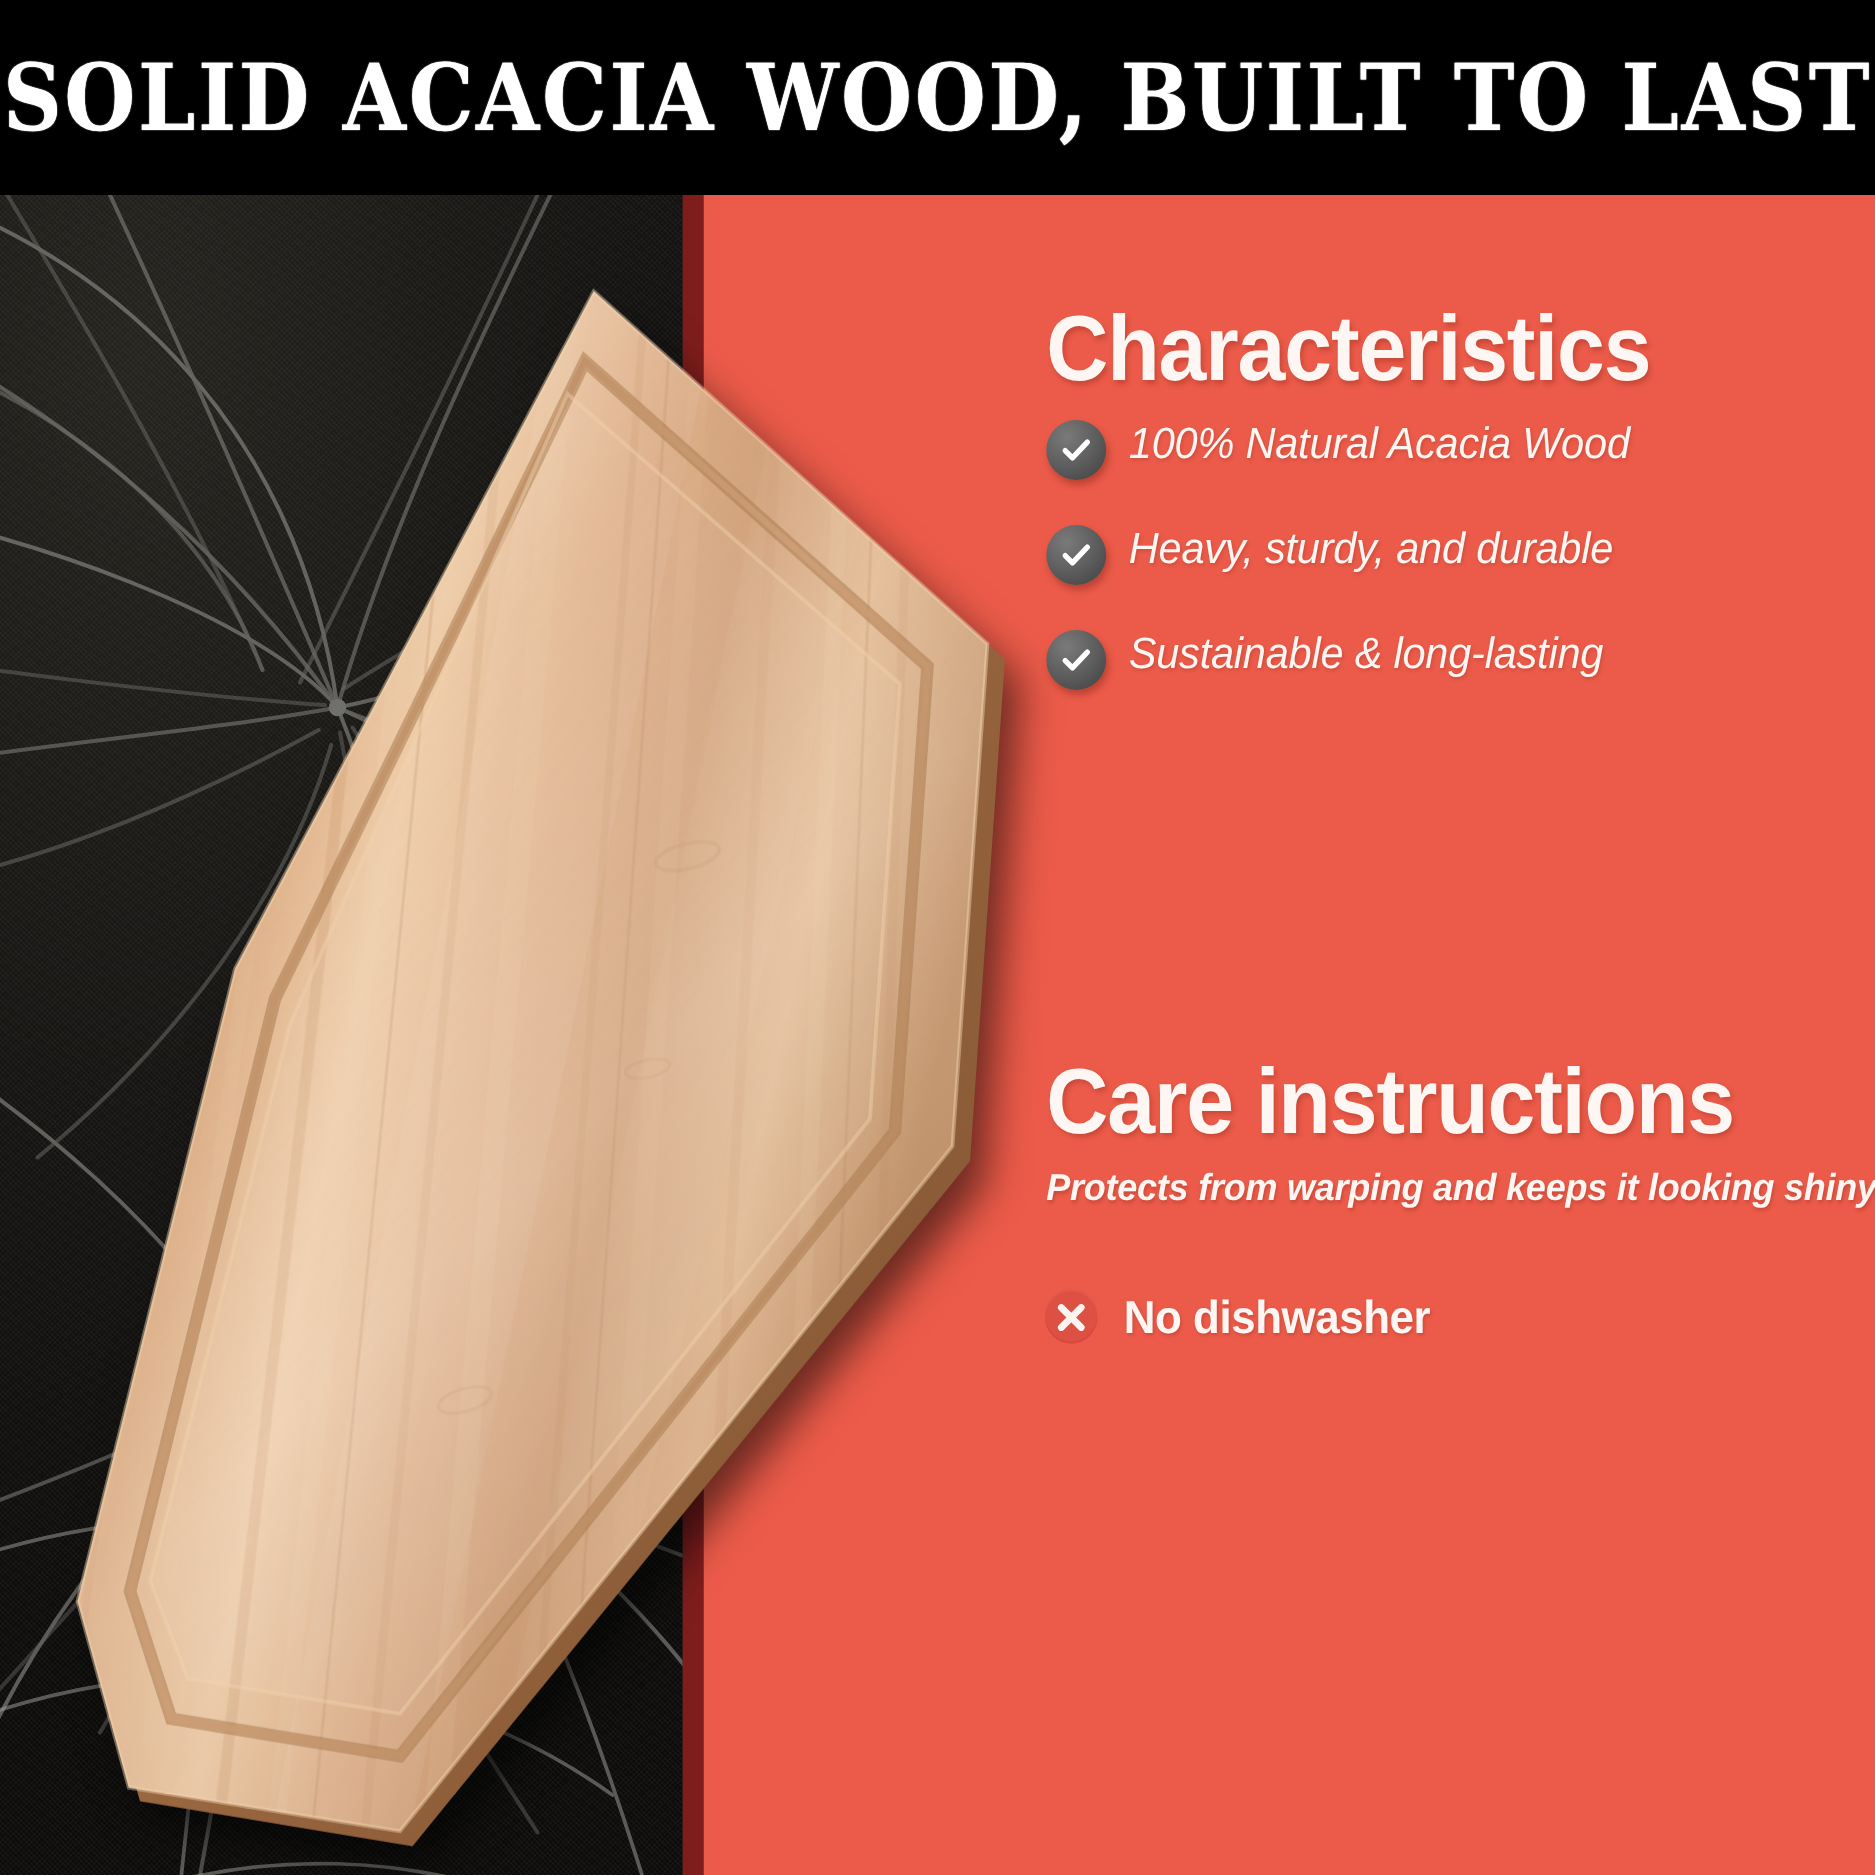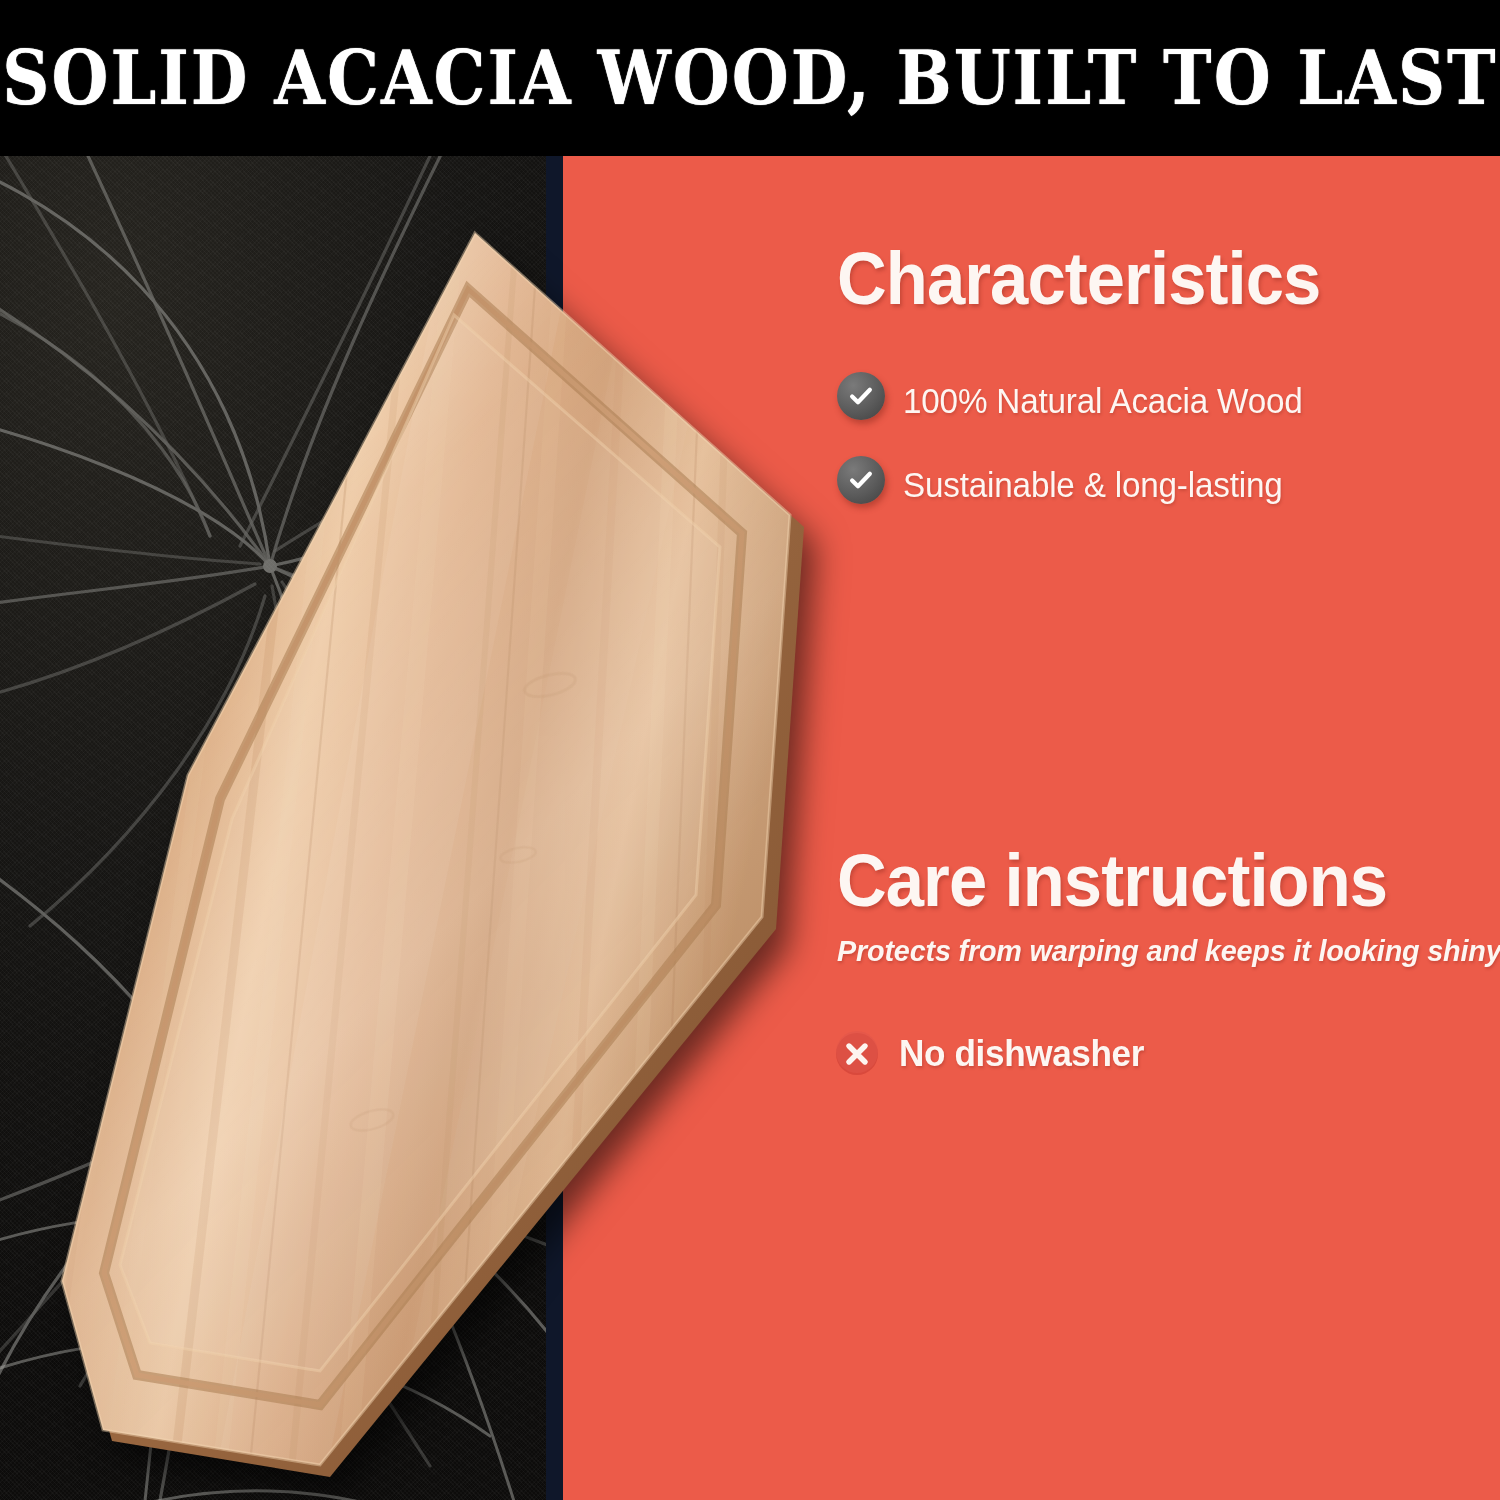--- a/index.html
+++ b/index.html
@@ -1,21 +1,21 @@
 <!DOCTYPE html>
 <html><head>
 <meta charset="utf-8">
 <style>
   html,body{margin:0;padding:0;}
   body{
     width:1500px;height:1500px;overflow:hidden;
     font-family:"Liberation Sans",sans-serif;
     background:#ec5b49;
   }
-  .canvas{position:relative;width:1500px;height:1500px;overflow:hidden;background:#0f172a;}
+  .canvas{position:relative;width:1500px;height:1500px;overflow:hidden;background:#7f1d1d;}
 
   
   .header{
     position:absolute;left:0;top:0;width:1500px;height:156px;
     background:#000;z-index:40;
   }
   .header-title{
     position:absolute;left:0;top:0;width:1500px;height:156px;
     display:flex;align-items:center;justify-content:center;
     color:#fff;
@@ -69,21 +69,21 @@
     position:absolute;left:274px;top:778px;
     color:#fdf6f2;font-weight:bold;font-style:italic;
     font-size:30px;line-height:34px;letter-spacing:-.2px;
     transform:scaleX(0.96);transform-origin:left center;
     text-shadow:1px 2px 3px rgba(120,30,20,.28);
     white-space:nowrap;
   }
 
   .feature-list{position:absolute;left:274px;top:180px;width:660px;}
   .feature-row{
-    position:relative;height:84px;display:flex;align-items:flex-end;
+    position:relative;height:84px;display:flex;align-items:flex-start;font-style:italic;
   }
   .badge{
     width:48px;height:48px;flex:0 0 48px;border-radius:50%;
     display:flex;align-items:center;justify-content:center;
     margin-right:18px;
     box-shadow:2px 4px 6px rgba(110,25,15,.38);
   }
   .badge.grey{background:radial-gradient(circle at 34% 28%, #7a7a7a 0%, #5b5b5b 55%, #3f3f3f 100%);}
   .badge svg{display:block;}
   .feature-label{
@@ -266,20 +266,28 @@
 
       <div class="feature-row">
         <span class="badge grey">
           <svg width="28" height="28" viewBox="0 0 24 24">
               <path d="M4.4 12.4 L9.4 17.4 L19.6 6.6" fill="none" stroke="#ffffff" stroke-width="3.6" stroke-linecap="round" stroke-linejoin="round"></path>
             </svg>
         </span>
         <span class="feature-label">100% Natural Acacia Wood</span>
       </div>
 
+      <div class="feature-row">
+        <span class="badge grey">
+          <svg width="28" height="28" viewBox="0 0 24 24">
+              <path d="M4.4 12.4 L9.4 17.4 L19.6 6.6" fill="none" stroke="#ffffff" stroke-width="3.6" stroke-linecap="round" stroke-linejoin="round"></path>
+            </svg>
+        </span>
+        <span class="feature-label">Heavy, sturdy, and durable</span>
+      </div>
 
       <div class="feature-row">
         <span class="badge grey">
           <svg width="28" height="28" viewBox="0 0 24 24">
               <path d="M4.4 12.4 L9.4 17.4 L19.6 6.6" fill="none" stroke="#ffffff" stroke-width="3.6" stroke-linecap="round" stroke-linejoin="round"></path>
             </svg>
         </span>
         <span class="feature-label">Sustainable &amp; long-lasting</span>
       </div>
 

